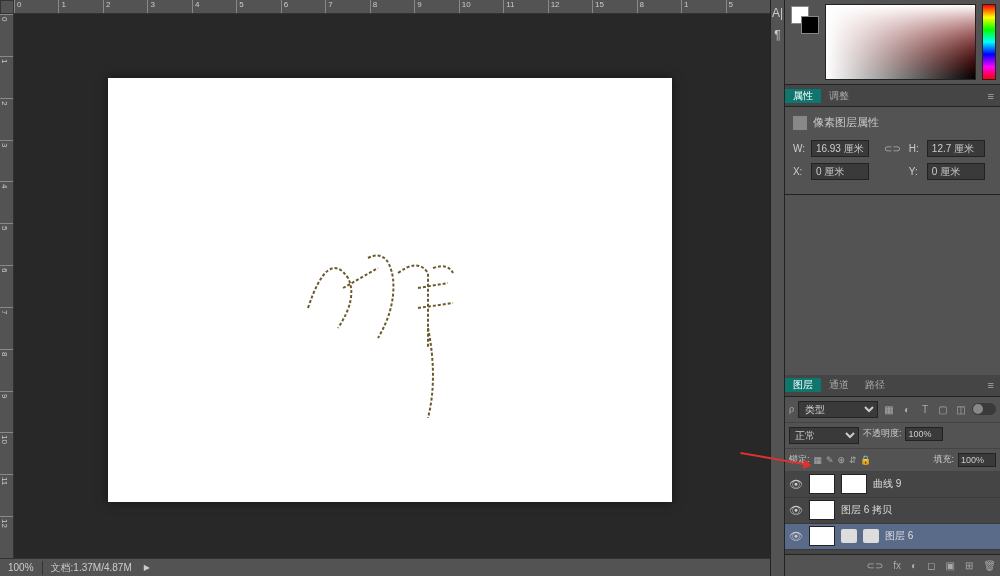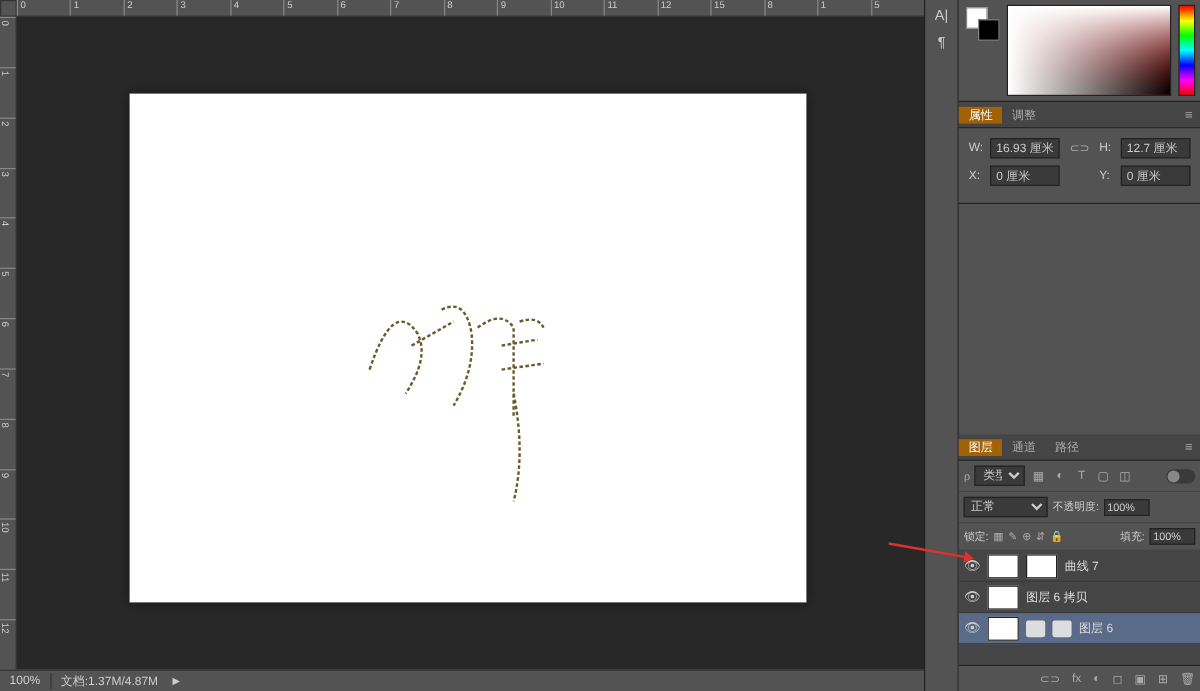--- a/index.html
+++ b/index.html
@@ -27,41 +27,41 @@
 .color-panel { height: 85px; background: #535353; border-bottom: 1px solid #222; padding: 4px; display: flex; gap: 6px; }
 .swatch-block { width: 30px; position: relative; }
 .fg-sw { width: 18px; height: 18px; background: #fff; border: 1px solid #888; position: absolute; top: 2px; left: 2px; }
 .bg-sw { width: 18px; height: 18px; background: #000; border: 1px solid #888; position: absolute; top: 12px; left: 12px; }
 .color-picker { flex: 1; background: linear-gradient(to bottom, #fff, #f00); position: relative; border: 1px solid #222; }
 .color-picker::after { content:""; position:absolute; inset:0; background: linear-gradient(to right, #fff, transparent), linear-gradient(to top, #000, transparent); }
 .hue-strip { width: 14px; background: linear-gradient(to bottom, #f00, #ff0, #0f0, #0ff, #00f, #f0f, #f00); border: 1px solid #222; }
 
 .panel-tabs { display: flex; height: 22px; background: #454545; border-bottom: 1px solid #222; align-items: center; }
 .panel-tabs .tab { padding: 0 8px; color: #aaa; font-size: 10px; cursor: pointer; }
-.panel-tabs .tab.active { color: #fff; background: #a16207; }
+.panel-tabs .tab.active { color: #fff; background: #0f766e; }
 .panel-tabs .menu { margin-left: auto; padding: 0 6px; color: #aaa; cursor: pointer; }
 
 .props-panel { background: #535353; padding: 8px; border-bottom: 1px solid #222; }
 .props-title { display: flex; align-items: center; gap: 6px; margin-bottom: 10px; }
 .props-title .icon { width: 14px; height: 14px; background: #888; display: inline-block; }
 .props-row { display: flex; gap: 8px; margin-bottom: 6px; align-items: center; }
 .props-field { display: flex; align-items: center; gap: 4px; flex: 1; }
 .props-field label { color: #ccc; font-size: 10px; width: 14px; }
 .props-field input { background: #3a3a3a; border: 1px solid #222; color: #ccc; font-size: 10px; padding: 2px 4px; width: 58px; }
 .link-icon { color: #aaa; font-size: 10px; }
 .props-spacer { flex: 1; min-height: 145px; }
 
 .layers-panel { background: #535353; flex: 1; display: flex; flex-direction: column; }
 .layer-filter { display: flex; align-items: center; padding: 4px; gap: 4px; border-bottom: 1px solid #444; }
-.layer-filter select { background: #3a3a3a; border: 1px solid #222; color: #ccc; font-size: 10px; padding: 1px 2px; width: 42px; }
+.layer-filter select { background: #3a3a3a; border: 1px solid #222; color: #ccc; font-size: 10px; padding: 1px 2px; width: 80px; }
 .layer-filter .ficon { width: 14px; height: 14px; display: inline-flex; align-items: center; justify-content: center; color: #aaa; font-size: 10px; cursor: pointer; }
 .layer-filter .toggle { margin-left: auto; width: 24px; height: 12px; background: #3a3a3a; border-radius: 6px; position: relative; }
 .layer-filter .toggle::after { content:""; width:10px; height:10px; background:#888; border-radius:50%; position:absolute; top:1px; left:1px; }
 
-.layer-blend { display: flex; align-items: center; padding: 4px; gap: 4px; border-bottom: 1px solid #444; }
+.layer-blend { display: flex; align-items: flex-start; padding: 4px; gap: 4px; border-bottom: 1px solid #444; }
 .layer-blend select { background: #3a3a3a; border: 1px solid #222; color: #ccc; font-size: 10px; padding: 1px; flex: 1; max-width: 70px; }
 .layer-blend .opacity-label { font-size: 9px; color: #ccc; }
 .layer-blend .opacity-val { background: #3a3a3a; border: 1px solid #222; color: #ccc; font-size: 9px; padding: 1px 2px; width: 38px; }
 
 .layer-lock { display: flex; align-items: center; padding: 4px; gap: 4px; border-bottom: 1px solid #444; font-size: 9px; }
 .layer-lock .licon { color: #aaa; cursor: pointer; }
 .layer-lock .fill-label { margin-left: auto; }
 .layer-lock .fill-val { background: #3a3a3a; border: 1px solid #222; color: #ccc; font-size: 9px; padding: 1px 2px; width: 38px; }
 
 .layer-list { flex: 1; overflow: auto; background: #454545; }
@@ -149,20 +149,24 @@
       <div class="color-picker"></div>
       <div class="hue-strip"></div>
     </div>
 
     <div class="panel-tabs">
       <span class="tab active">属性</span>
       <span class="tab">调整</span>
       <span class="menu">≡</span>
     </div>
     <div class="props-panel">
+      <div class="props-title">
+        <span class="icon"></span>
+        <span>像素图层属性</span>
+      </div>
       <div class="props-row">
         <div class="props-field">
           <label>W:</label>
           <input value="16.93 厘米" style="">
         </div>
         <span class="link-icon">⊂⊃</span>
         <div class="props-field">
           <label>H:</label>
           <input value="12.7 厘米" style="">
         </div>
@@ -211,21 +215,21 @@
         <span class="licon">⇵</span>
         <span class="licon">🔒</span>
         <span class="fill-label">填充:</span>
         <input class="fill-val" value="100%" style="">
       </div>
       <div class="layer-list">
           <div class="layer-item">
             <span class="eye">👁</span>
             <span class="thumb"></span>
             <span class="thumb mask"></span>
-            <span class="lname">曲线 7</span>
+            <span class="lname">曲线 9</span>
           </div>
           <div class="layer-item">
             <span class="eye">👁</span>
             <span class="thumb"></span>
             <span class="lname">图层 6 拷贝</span>
           </div>
           <div class="layer-item selected">
             <span class="eye">👁</span>
             <span class="thumb"></span>
             <span class="chip"></span>

